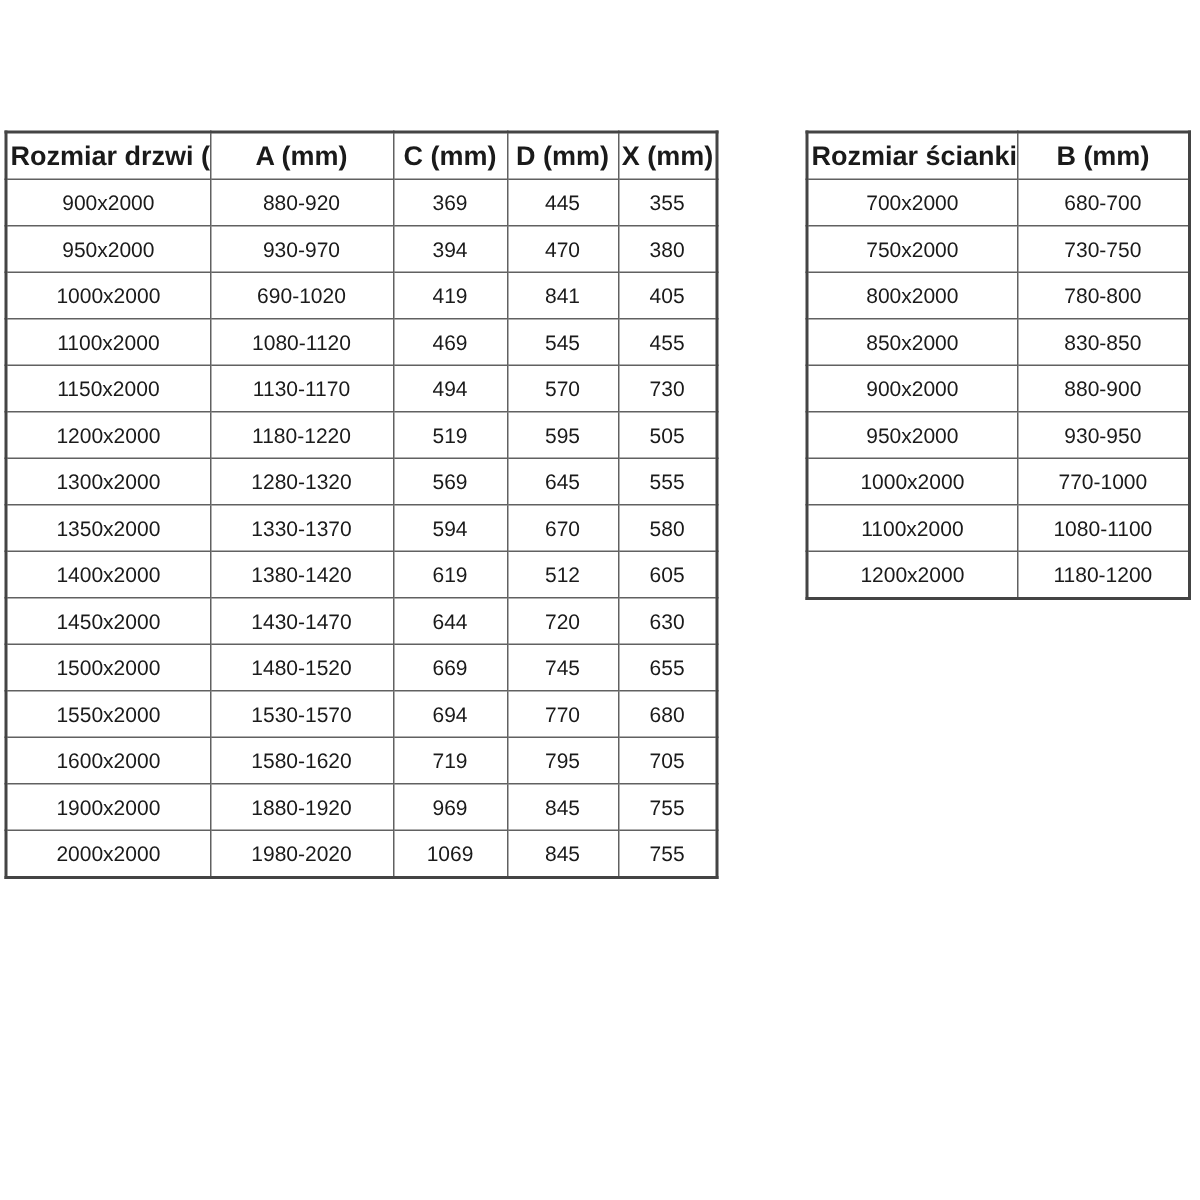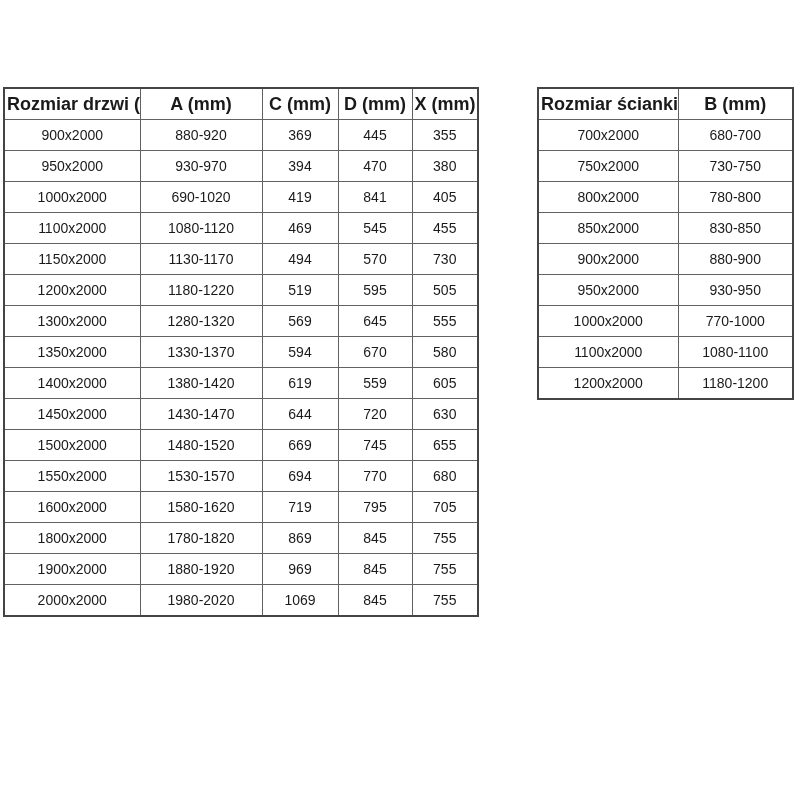--- a/index.html
+++ b/index.html
@@ -124,21 +124,21 @@
         <td>1350x2000</td>
         <td>1330-1370</td>
         <td>594</td>
         <td>670</td>
         <td>580</td>
       </tr>
       <tr>
         <td>1400x2000</td>
         <td>1380-1420</td>
         <td>619</td>
-        <td>559</td>
+        <td>512</td>
         <td>605</td>
       </tr>
       <tr>
         <td>1450x2000</td>
         <td>1430-1470</td>
         <td>644</td>
         <td>720</td>
         <td>630</td>
       </tr>
       <tr>
@@ -154,27 +154,20 @@
         <td>694</td>
         <td>770</td>
         <td>680</td>
       </tr>
       <tr>
         <td>1600x2000</td>
         <td>1580-1620</td>
         <td>719</td>
         <td>795</td>
         <td>705</td>
-      </tr>
-      <tr>
-        <td>1800x2000</td>
-        <td>1780-1820</td>
-        <td>869</td>
-        <td>845</td>
-        <td>755</td>
       </tr>
       <tr>
         <td>1900x2000</td>
         <td>1880-1920</td>
         <td>969</td>
         <td>845</td>
         <td>755</td>
       </tr>
       <tr>
         <td>2000x2000</td>

